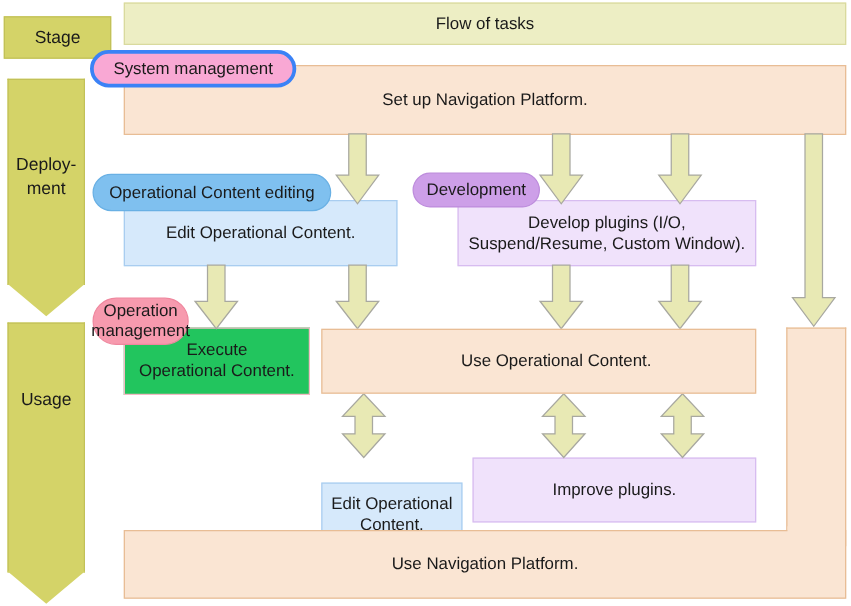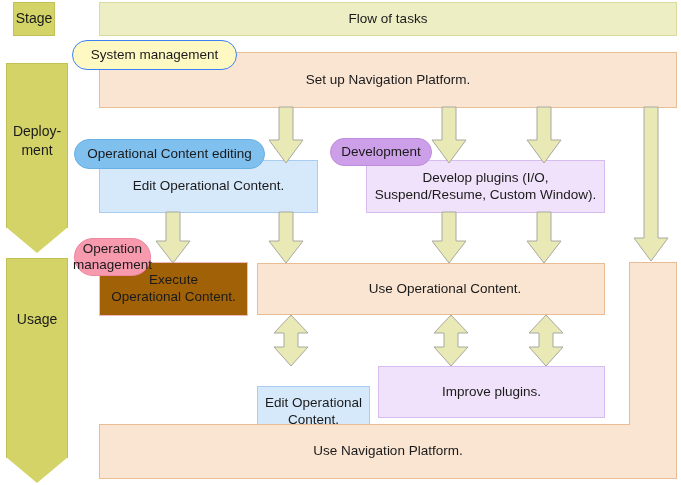--- a/index.html
+++ b/index.html
@@ -73,39 +73,39 @@
   }
   .box-blue{
     background:#d6e9fb;
     border:1px solid #a9cdf0;
   }
   .box-purple{
     background:#f0e2fb;
     border:1px solid #d7bcf0;
   }
   .box-pink{
-    background:#a16207;
+    background:#22c55e;
     border:1px solid #f2b9c3;
   }
 
   
   .pill{
     position:absolute;
     box-sizing:border-box;
     display:flex;
     align-items:center;
     justify-content:center;
     border-radius:999px;
     font-size:13.5px;
     color:#1a1a1a;
     text-align:center;
     line-height:1.15;
     z-index:6;
   }
-  .pill-orange{ background:#fef9c3; border:1px solid #3b82f6; }
+  .pill-orange{ background:#f9a8d4; border:3px solid #3b82f6; }
   .pill-blue  { background:#7fc0ef; border:1px solid #69b0e4; }
   .pill-purple{ background:#cd9fe8; border:1px solid #bd8cdc; }
   .pill-pink  { background:#f79aae; border:1px solid #ef879e; }
 
   
   .arr{
     position:absolute;
     z-index:4;
   }
   .arr svg{ display:block; overflow:visible; }
@@ -115,21 +115,21 @@
     position:absolute;
     background:#fae5d3;
     box-sizing:border-box;
   }
 </style>
 </head>
 <body>
 
 <div id="canvas">
 
-  <div class="node stage-box" style="left:3px;top:2px;width:42px;height:34px;margin-left:10px;">
+  <div class="node stage-box" style="left:3px;top:13px;width:86px;height:34px;">
     <span>Stage</span>
   </div>
 
   <div class="stage-arrow" style="left:6px;top:258px;width:62px;height:225px;background:transparent;">
     <div class="body" style="height:199px;"></div>
     <div class="head" style="top:199px;"></div>
     <div class="label" style="top:53px;">Usage</div>
   </div>
 
   <div class="stage-arrow" style="left:6px;top:63px;width:62px;height:190px;background:transparent;">

